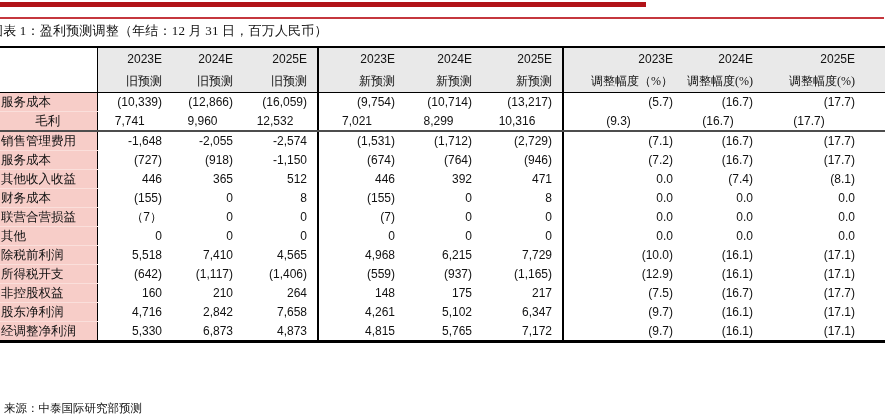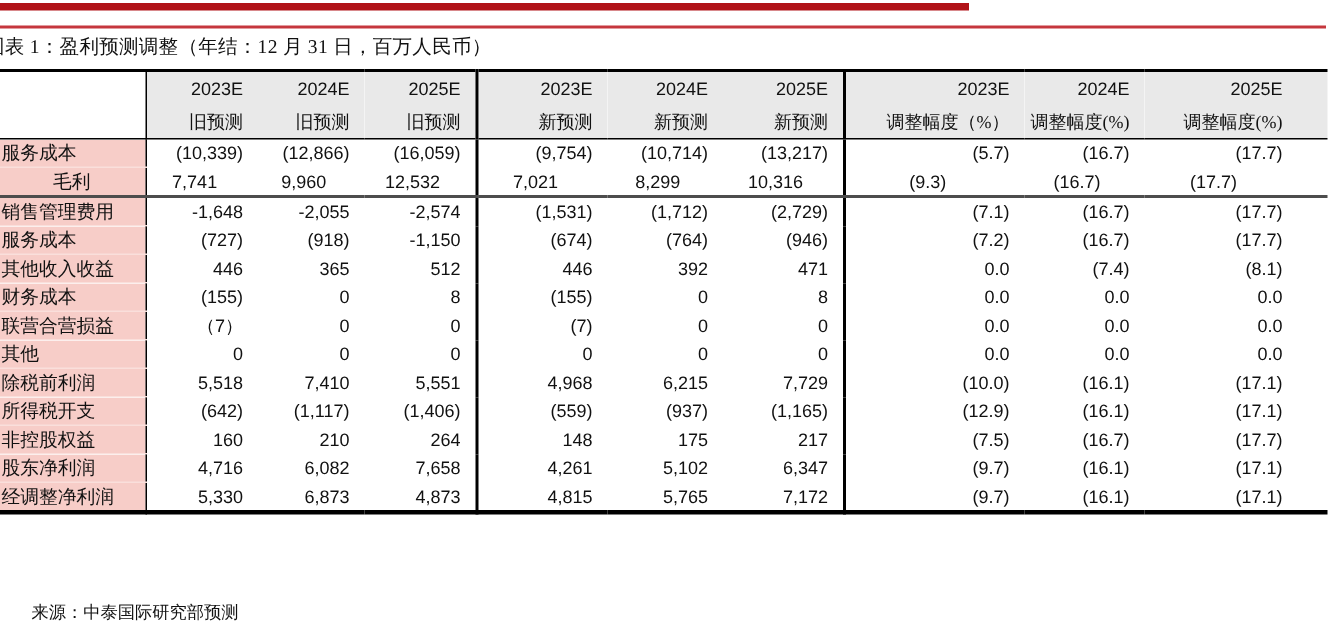--- a/index.html
+++ b/index.html
@@ -20,21 +20,21 @@
   thead tr.sub th{border-bottom:1px solid #000;}
   td.lbl{background:var(--lbl-bg,#f7cdc8);font-size:12.5px;text-align:left;
          padding:0 2px 0 1px;height:18px;line-height:18px;
          border-bottom:1px solid #fadfdb;}
   td.num{font-family:"Liberation Sans",sans-serif;font-size:12px;text-align:right;
          padding:0 10px 0 0;height:18px;line-height:18px;}
   .colsep{border-right:1px solid #000;}
   .sec-end{border-right:2px solid #000;}
   tr.sep td{border-bottom:2px solid #4d4d4d;text-align:center;}
   td.last, th.last{padding-right:30px;}
-  .source{position:absolute;left:4px;top:401px;font-size:11.5px;color:#111;margin-left:17px;}
+  .source{position:absolute;left:4px;top:401px;font-size:11.5px;color:#111;}
 </style>
 </head>
 <body>
 
 <div class="page">
   <div class="bar-thick"></div>
   <div class="bar-thin"></div>
   <div class="title">图表 1：盈利预测调整（年结：12 月 31 日，百万人民币）</div>
 
   <table class="fc">
@@ -170,21 +170,21 @@
           <td class="num">0</td>
           <td class="num sec-end">0</td>
           <td class="num">0.0</td>
           <td class="num">0.0</td>
           <td class="num last">0.0</td>
         </tr>
         <tr>
           <td class="lbl colsep">除税前利润</td>
           <td class="num">5,518</td>
           <td class="num">7,410</td>
-          <td class="num sec-end">5,551</td>
+          <td class="num sec-end">4,565</td>
           <td class="num">4,968</td>
           <td class="num">6,215</td>
           <td class="num sec-end">7,729</td>
           <td class="num">(10.0)</td>
           <td class="num">(16.1)</td>
           <td class="num last">(17.1)</td>
         </tr>
         <tr>
           <td class="lbl colsep">所得税开支</td>
           <td class="num">(642)</td>
@@ -205,21 +205,21 @@
           <td class="num">148</td>
           <td class="num">175</td>
           <td class="num sec-end">217</td>
           <td class="num">(7.5)</td>
           <td class="num">(16.7)</td>
           <td class="num last">(17.7)</td>
         </tr>
         <tr>
           <td class="lbl colsep">股东净利润</td>
           <td class="num">4,716</td>
-          <td class="num">6,082</td>
+          <td class="num">2,842</td>
           <td class="num sec-end">7,658</td>
           <td class="num">4,261</td>
           <td class="num">5,102</td>
           <td class="num sec-end">6,347</td>
           <td class="num">(9.7)</td>
           <td class="num">(16.1)</td>
           <td class="num last">(17.1)</td>
         </tr>
         <tr>
           <td class="lbl colsep">经调整净利润</td>

